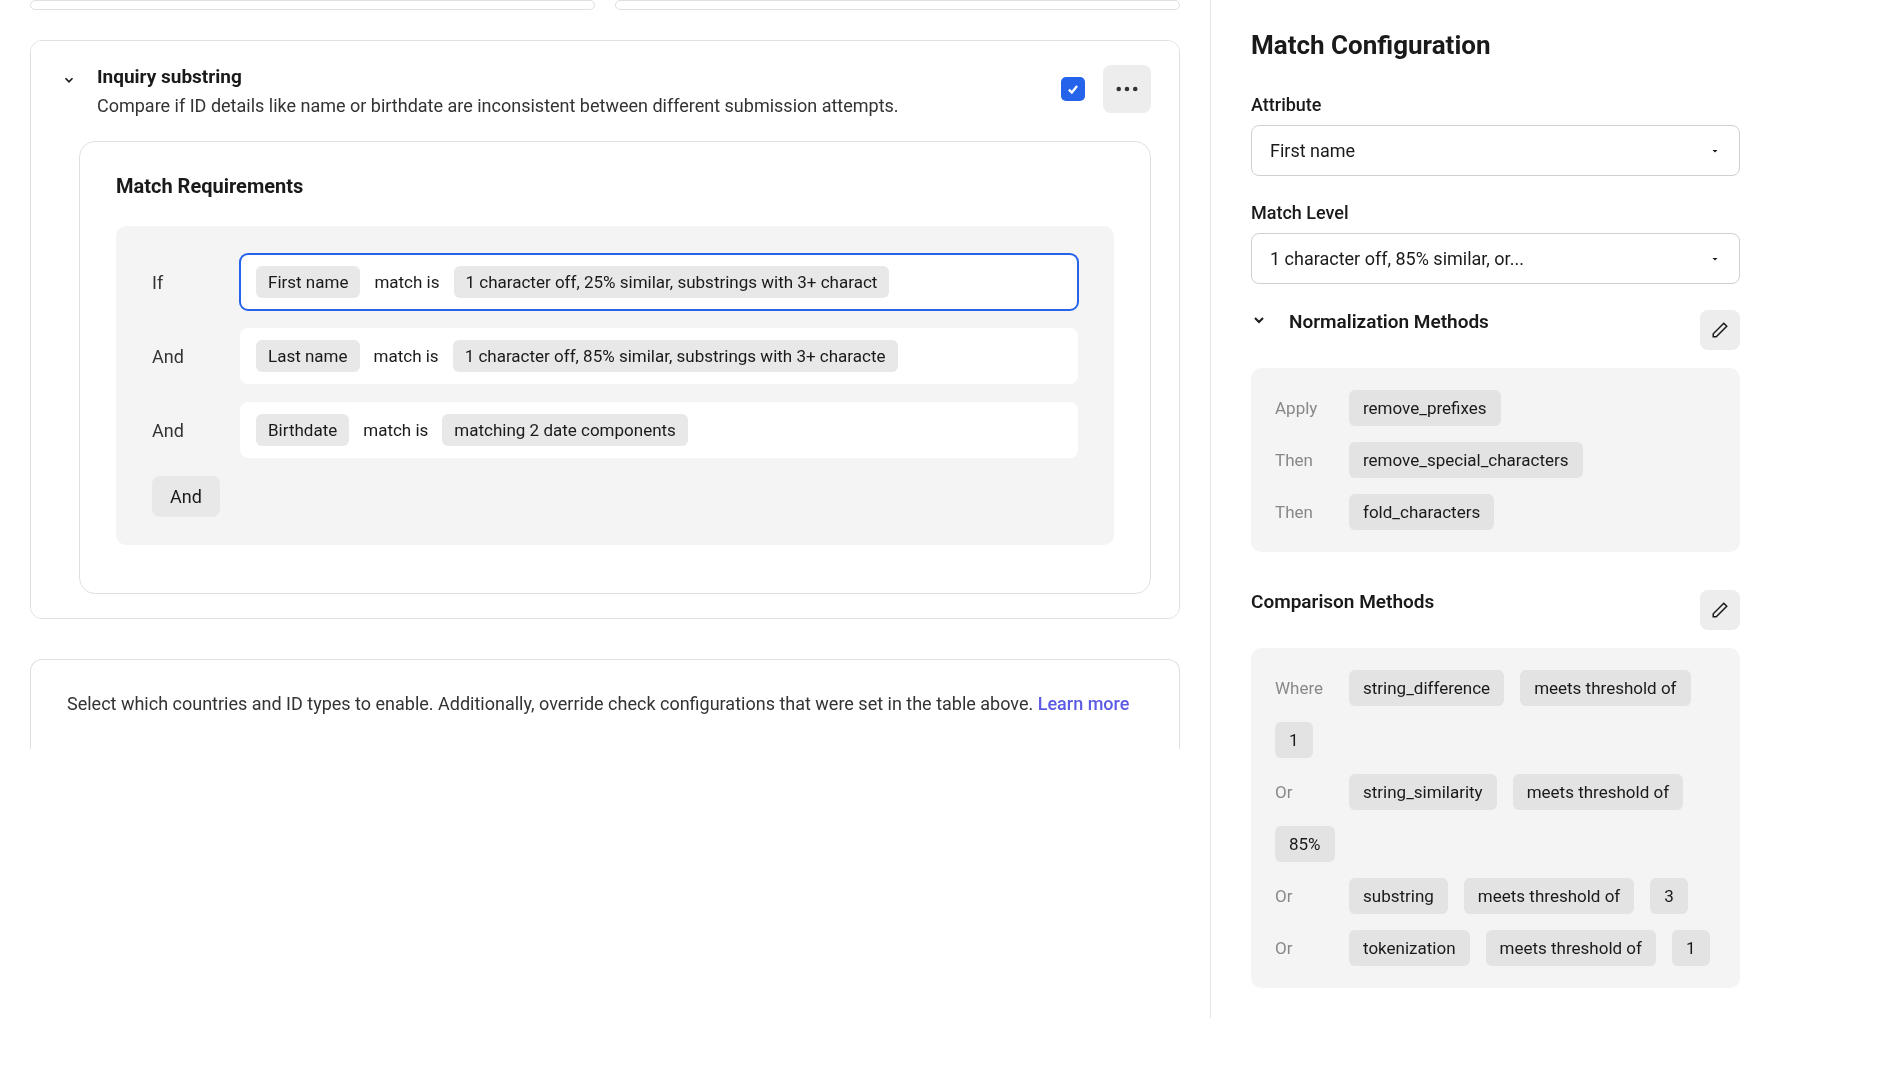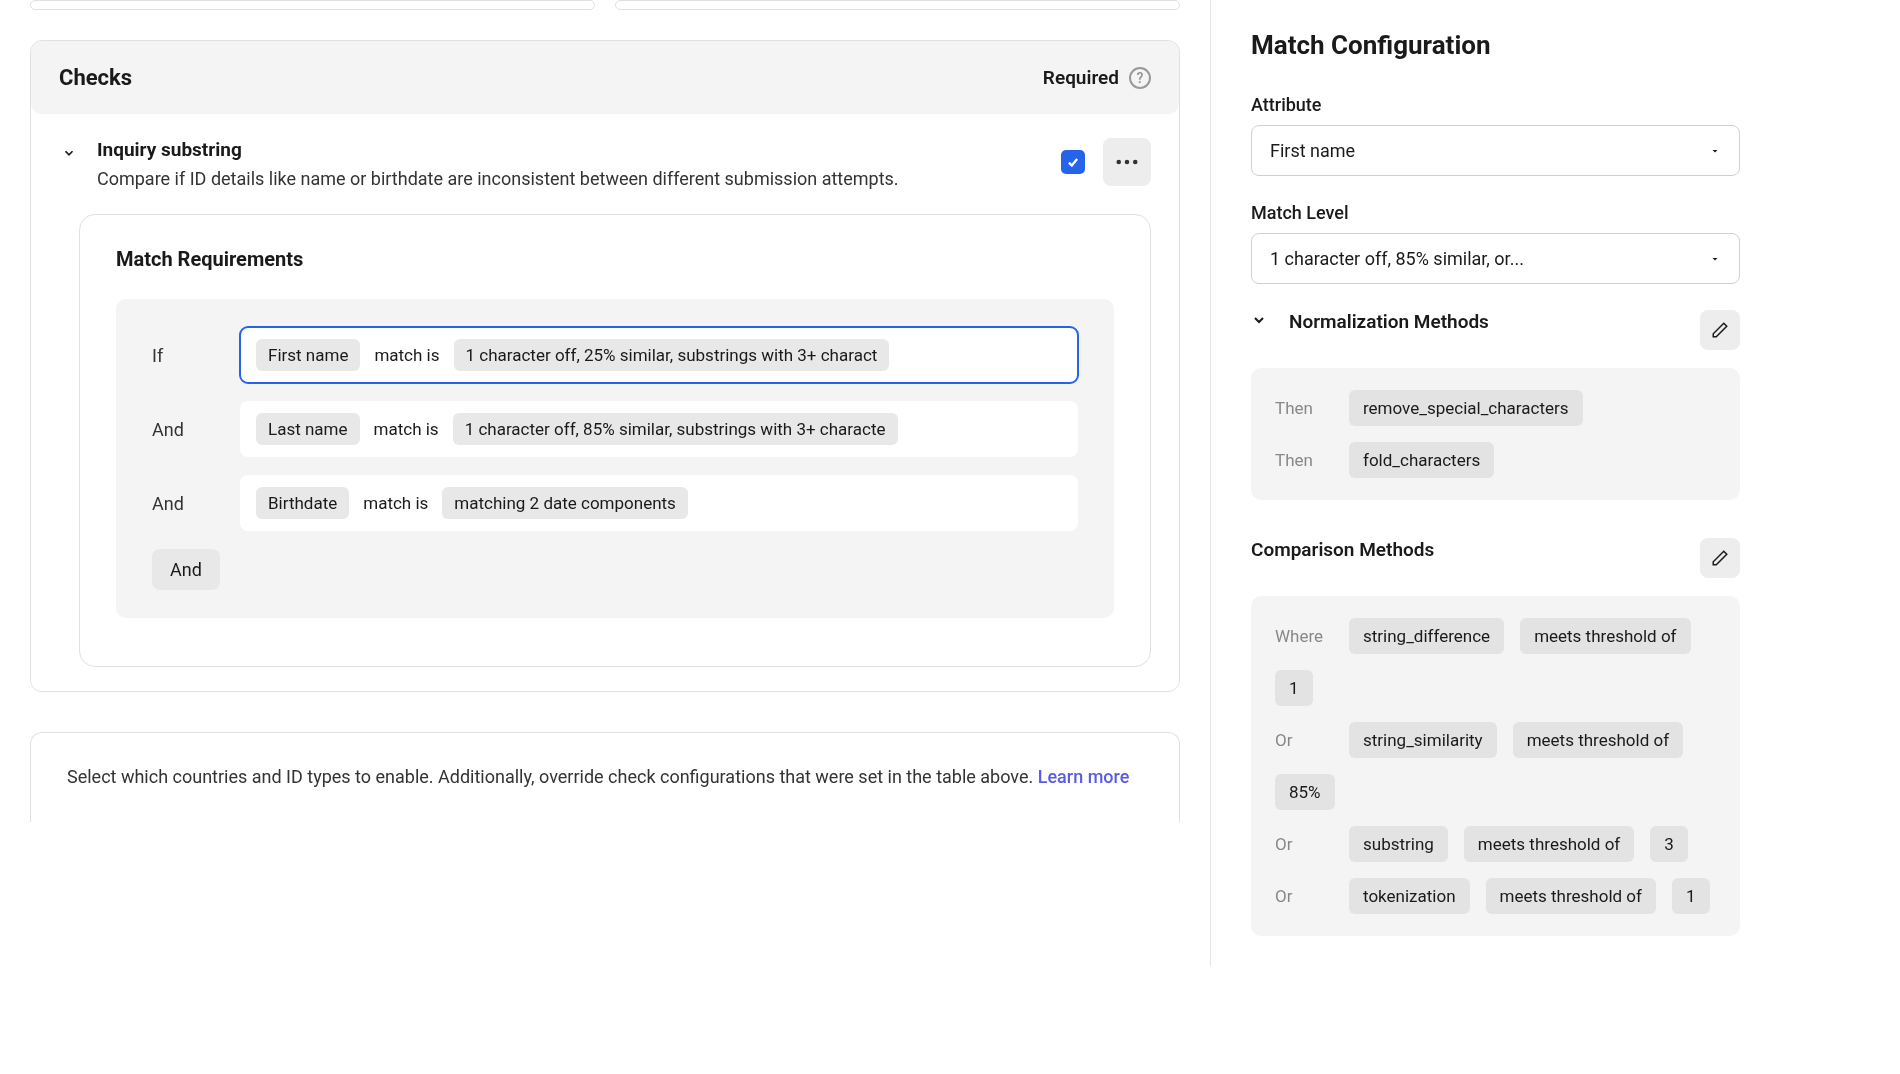--- a/index.html
+++ b/index.html
@@ -77,27 +77,20 @@
 <body>
 
 <div class="layout">
   <div class="main">
     <div class="empty-boxes">
       <div class="empty-box"></div>
       <div class="empty-box"></div>
     </div>
 
     <div class="outer-card">
-      <div class="checks-header">
-        <div class="checks-title">Checks</div>
-        <div class="required-wrap">
-          <span class="required-label">Required</span>
-          <span class="help-icon">?</span>
-        </div>
-      </div>
 
       <div class="check-card">
         <div class="check-row">
           <div class="chevron">
             <svg viewBox="0 0 24 24" fill="none" stroke="currentColor" stroke-width="3">
                 <polyline points="6 9 12 15 18 9"></polyline>
               </svg>
           </div>
           <div class="check-text">
             <div class="check-title">Inquiry substring</div>
@@ -190,20 +183,24 @@
         <div class="collapse-title">Normalization Methods</div>
       </div>
       <div class="edit-btn">
         <svg viewBox="0 0 24 24" fill="none" stroke="currentColor" stroke-width="2">
             <path d="M17 3l4 4L7 21H3v-4L17 3z"></path>
           </svg>
       </div>
     </div>
     <div class="methods-box" id="norm-methods">
         <div class="method-row">
+    <span class="method-label">Apply</span>
+    <span class="method-tag">remove_prefixes</span>
+        </div>
+        <div class="method-row">
     <span class="method-label">Then</span>
     <span class="method-tag">remove_special_characters</span>
         </div>
         <div class="method-row">
     <span class="method-label">Then</span>
     <span class="method-tag">fold_characters</span>
         </div>
       </div>
 
     <div class="section-spacer"></div>

